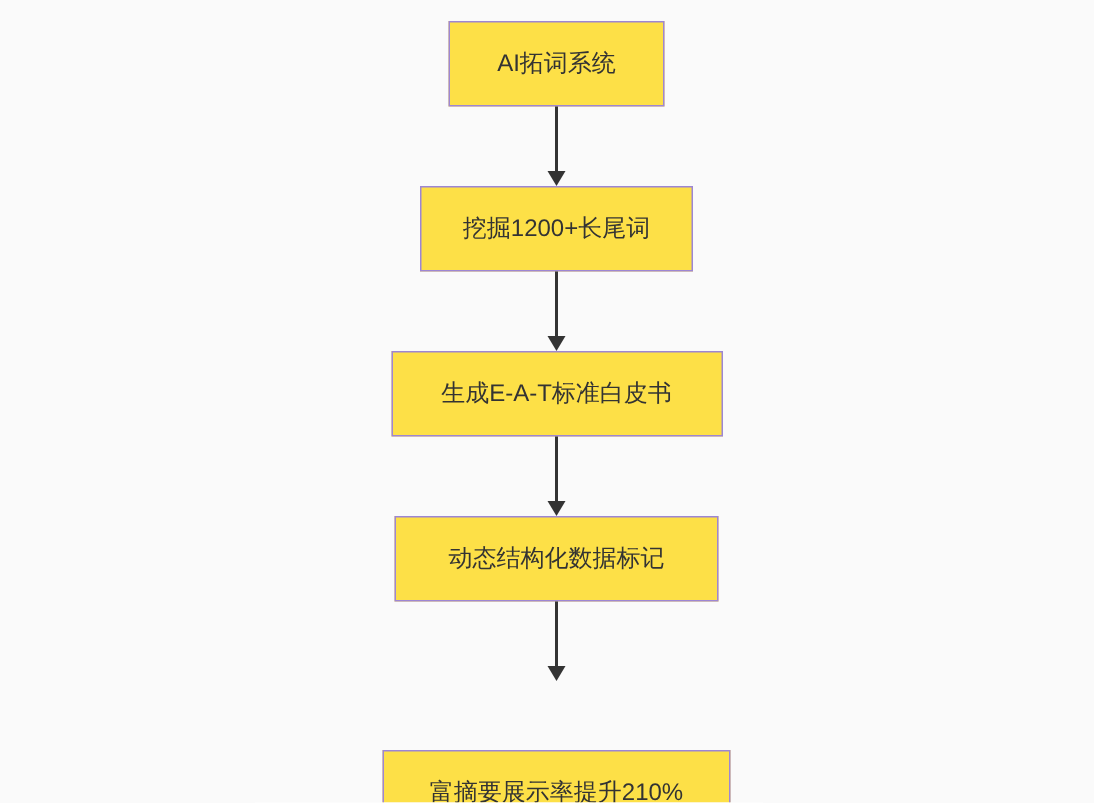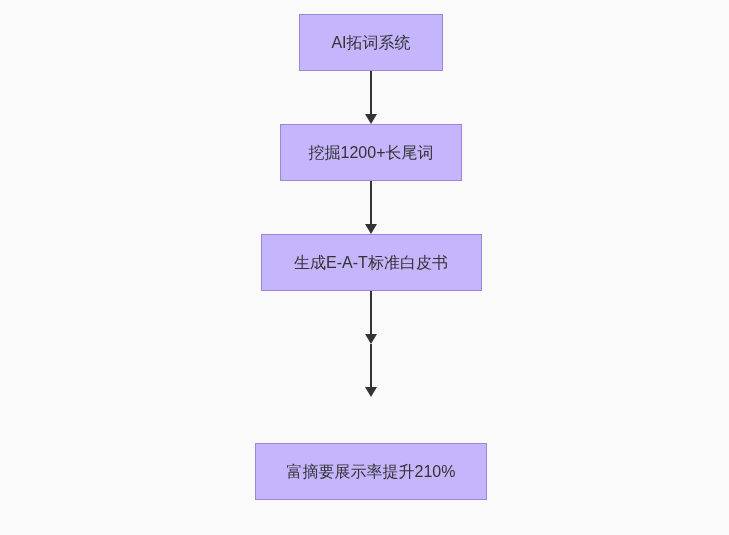--- a/index.html
+++ b/index.html
@@ -20,21 +20,21 @@
     position: absolute;
     left: 371px;
     top: 14px;
     transform: translateX(-50%);
     display: flex;
     flex-direction: column;
     align-items: center;
   }
   .node {
     box-sizing: border-box;
-    background: #c4b5fd;
+    background: #fde047;
     border: 1px solid #9d86d4;
     color: #333333;
     font-size: 16px;
     line-height: 17px;
     padding: 19px 28px;
     text-align: center;
     white-space: nowrap;
   }
   .node.n1 { min-width: 144px; }
   .node.n2 { min-width: 182px; }
@@ -81,20 +81,21 @@
       <div class="head"></div>
     </div>
 
     <div class="node n3">生成E-A-T标准白皮书</div>
 
     <div class="arrow">
       <div class="line"></div>
       <div class="head"></div>
     </div>
 
+    <div class="node n4">动态结构化数据标记</div>
 
     <div class="arrow">
       <div class="line"></div>
       <div class="head"></div>
     </div>
 
     <div class="node n5">富摘要展示率提升210%</div>
 
   </div>
 </div>

